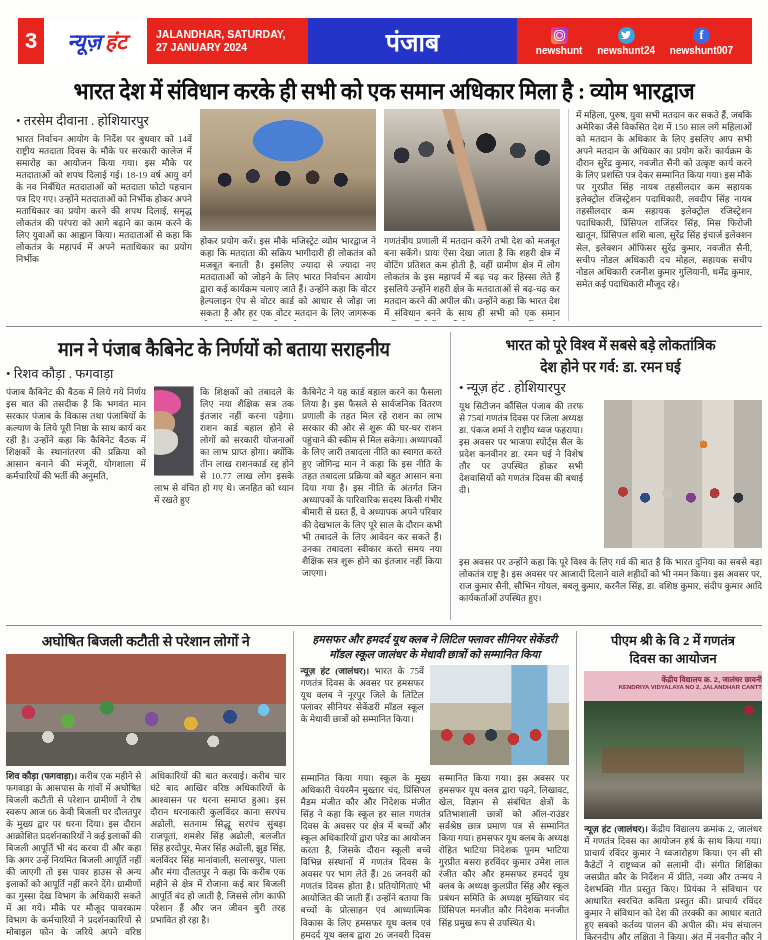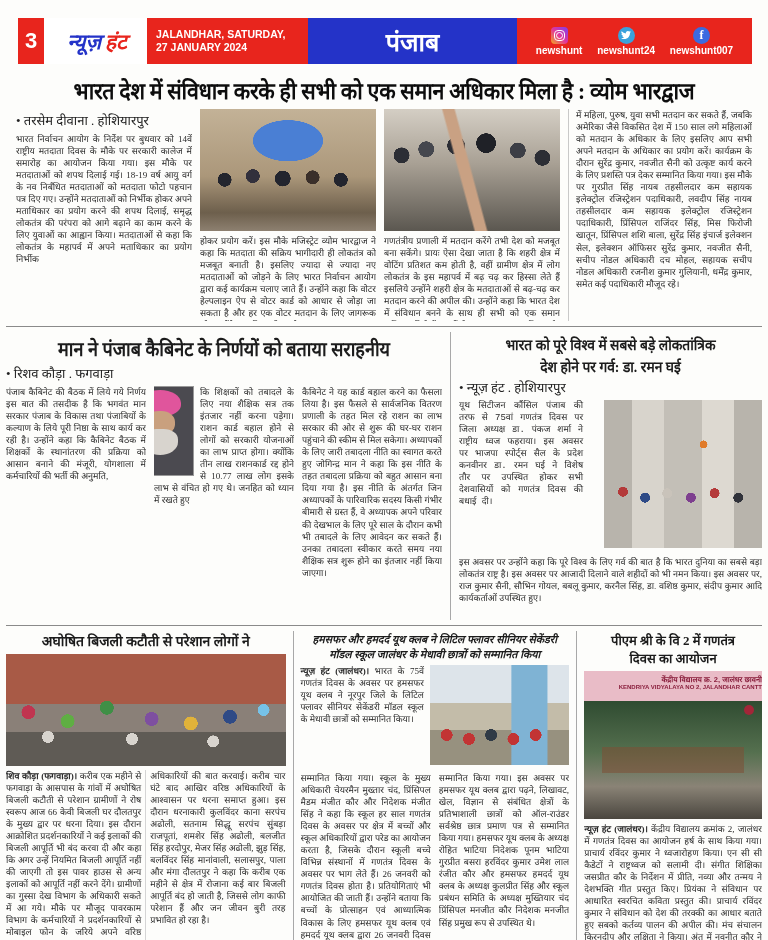--- a/index.html
+++ b/index.html
@@ -66,21 +66,21 @@
          transform:scaleX(0.9);transform-origin:center;}
   .cab-cols{display:flex;gap:8px;height:232px;overflow:hidden;}
   .cab-col{flex:1;overflow:hidden;}
   .portrait{float:left;width:66px;height:88px;margin:0 6px 3px -28px;position:relative;background:#4b4a50;border:1px solid #999;}
   .portrait .turban{position:absolute;top:3px;left:12px;width:42px;height:26px;border-radius:50% 50% 42% 42%;background:#e0559c;}
   .portrait .face{position:absolute;top:24px;left:18px;width:30px;height:24px;border-radius:45%;background:#c9a07e;}
   .portrait .beard{position:absolute;top:42px;left:15px;width:36px;height:26px;border-radius:40% 40% 50% 50%;background:#d8d4ce;}
   .proud{width:41%;padding-left:8px;overflow:hidden;}
   .h-proud{margin:2px 0;font-size:15px;font-weight:bold;text-align:center;white-space:nowrap;overflow:hidden;
            transform:scaleX(0.92);transform-origin:center;}
-  .proud-top{display:flex;gap:21px;margin-top:2px;font-family:Liberation Mono, monospace;}
+  .proud-top{display:flex;gap:21px;margin-top:2px;}
   .proud-txt{width:44%;}
   .ph-proud{width:56%;height:148px;
     background:
       radial-gradient(circle 5px at 12% 62%,#b43a3a 97%,transparent),
       radial-gradient(circle 5px at 26% 66%,#2e4a86 97%,transparent),
       radial-gradient(circle 5px at 40% 63%,#c9c3ba 97%,transparent),
       radial-gradient(circle 5px at 55% 66%,#7e3f8f 97%,transparent),
       radial-gradient(circle 5px at 70% 63%,#b43a3a 97%,transparent),
       radial-gradient(circle 5px at 85% 66%,#30323a 97%,transparent),
       radial-gradient(circle 4px at 63% 30%,#e07b2a 97%,transparent),

